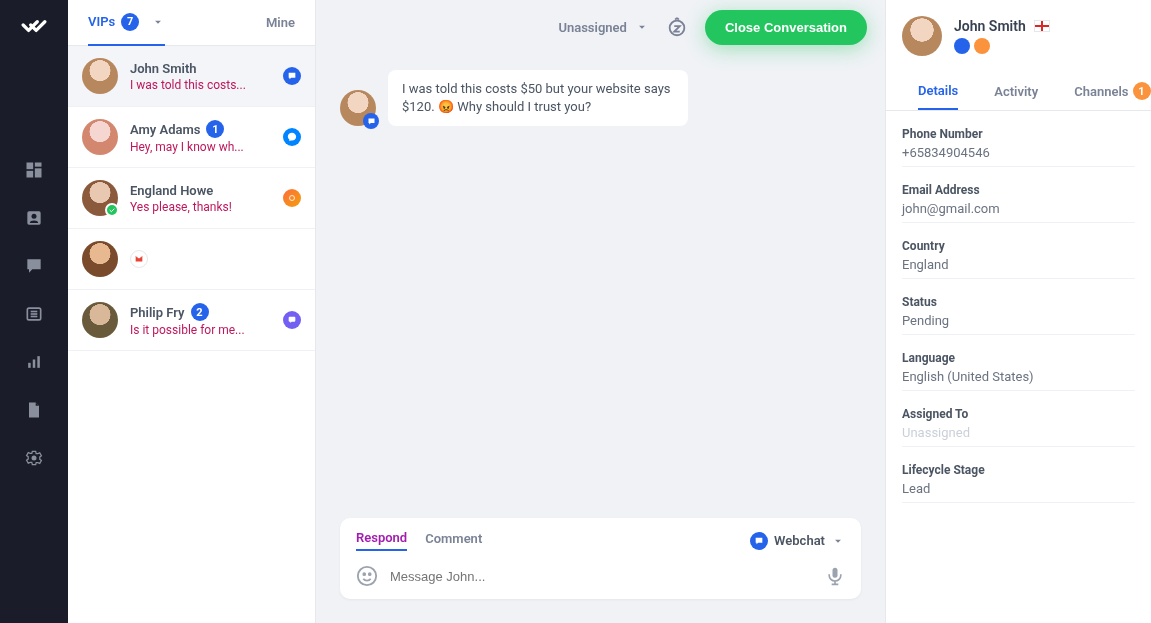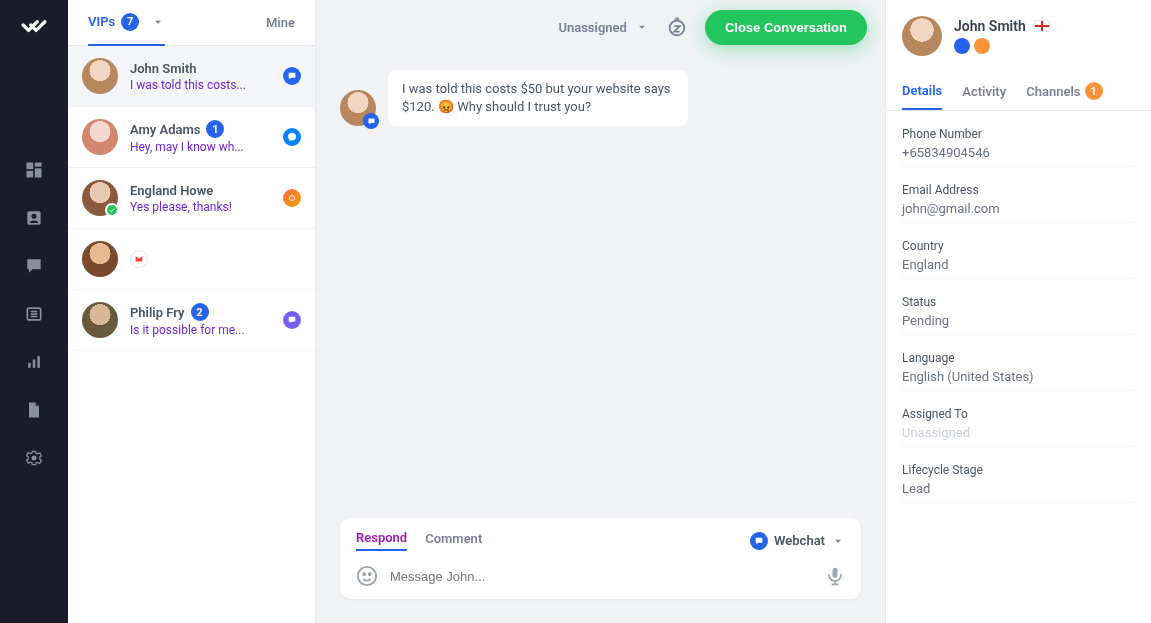--- a/index.html
+++ b/index.html
@@ -16,21 +16,21 @@
 .badge { background: #2563eb; color: #fff; border-radius: 50%; min-width: 18px; height: 18px; font-size: 11px; display: inline-flex; align-items: center; justify-content: center; padding: 0 4px; font-weight: 700; }
 .badge.orange { background: #fb923c; }
 .tab-mine { margin-left: auto; }
 .conv-item { display: flex; align-items: center; padding: 12px 14px; gap: 12px; border-bottom: 1px solid #f0f1f4; cursor: pointer; position: relative; }
 .conv-item.selected { background: #f3f5f9; }
 .avatar { width: 36px; height: 36px; border-radius: 50%; background: #dfe3ea; flex-shrink: 0; position: relative; background-size: cover; background-position: center; }
 .avatar .status-dot { position: absolute; bottom: -1px; right: -1px; width: 14px; height: 14px; border-radius: 50%; background: #22c55e; border: 2px solid #fff; display: flex; align-items: center; justify-content: center; }
 .status-dot svg { width: 8px; height: 8px; fill: #fff; }
 .conv-text { flex: 1; min-width: 0; }
 .conv-name { font-size: 13px; font-weight: 600; color: #4b5563; display: flex; align-items: center; gap: 6px; }
-.conv-preview { font-size: 12px; color: #6d28d9; white-space: nowrap; overflow: hidden; text-overflow: ellipsis; margin-top: 2px; }
+.conv-preview { font-size: 12px; color: #be185d; white-space: nowrap; overflow: hidden; text-overflow: ellipsis; margin-top: 2px; }
 
 .main { flex: 1; display: flex; flex-direction: column; background: #f0f2f6; }
 .main-header { height: 54px; display: flex; align-items: center; justify-content: flex-end; gap: 14px; padding: 0 18px; }
 .unassigned-btn { display: flex; align-items: center; gap: 8px; color: #7a8296; font-size: 13px; font-weight: 600; cursor: pointer; }
 .snooze-btn { width: 28px; height: 28px; display: flex; align-items: center; justify-content: center; cursor: pointer; }
 .close-btn { background: #22c55e; color: #fff; border: none; padding: 10px 20px; border-radius: 20px; font-size: 13px; font-weight: 600; cursor: pointer; box-shadow: 0 4px 20px rgba(34,197,94,0.4); }
 .msg-area { flex: 1; padding: 16px 24px; overflow-y: auto; }
 .date-chip { background: #dfe3ea; color: #7a8296; font-size: 12px; padding: 4px 14px; border-radius: 4px; display: inline-block; margin: 0 auto 20px; }
 .date-chip-wrap { text-align: center; }
 .msg-row { display: flex; align-items: flex-end; gap: 12px; margin-bottom: 16px; }
@@ -55,24 +55,24 @@
 .contact-name-row { display: flex; align-items: center; gap: 8px; font-size: 14px; font-weight: 600; color: #374151; }
 .flag { width: 16px; height: 12px; display: inline-block; background: #fff; position: relative; border: 1px solid #e5e7eb; }
 .flag::before, .flag::after { content: ''; position: absolute; background: #dc2626; }
 .flag::before { left: 0; right: 0; top: 4px; height: 2px; }
 .flag::after { left: 6px; width: 2px; top: 0; bottom: 0; }
 .contact-channels { display: flex; gap: 4px; margin-top: 4px; }
 .mini-ch { width: 16px; height: 16px; border-radius: 50%; }
 .mini-ch.blue { background: #2563eb; }
 .mini-ch.orange { background: #fb923c; }
 .detail-tabs { display: flex; border-bottom: 1px solid #e6e8ec; padding: 0 16px; gap: 20px; }
-.dtab { font-size: 13px; font-weight: 600; color: #7a8296; cursor: pointer; padding: 10px 0; display: flex; align-items: center; gap: 4px; }
+.dtab { font-size: 13px; font-weight: 600; color: #7a8296; cursor: pointer; padding: 10px 0; display: flex; align-items: center; gap: 4px; margin-left: 16px; }
 .dtab.active { color: #2563eb; border-bottom: 2px solid #2563eb; }
 .fields { padding: 16px; display: flex; flex-direction: column; gap: 16px; overflow-y: auto; }
-.field-label { font-size: 12px; font-weight: 400; color: #4b5563; margin-bottom: 4px; }
+.field-label { font-size: 12px; font-weight: 700; color: #4b5563; margin-bottom: 4px; }
 .field-value { font-size: 13px; color: #6b7280; padding-bottom: 6px; border-bottom: 1px solid #f0f1f4; }
 .field-value.muted { color: #cbd0d8; }
 
 
 .av-1 { background: radial-gradient(circle at 50% 35%, #f3d6c2 35%, #b7885e 36%); }
 .av-2 { background: radial-gradient(circle at 50% 35%, #f5d6d0 35%, #d4876f 36%); }
 .av-3 { background: radial-gradient(circle at 50% 35%, #e8c8b0 35%, #8b5a3c 36%); }
 .av-4 { background: radial-gradient(circle at 50% 35%, #e8b890 35%, #7a4a2c 36%); }
 .av-5 { background: radial-gradient(circle at 50% 35%, #d8b898 35%, #6a5a3c 36%); }
 

